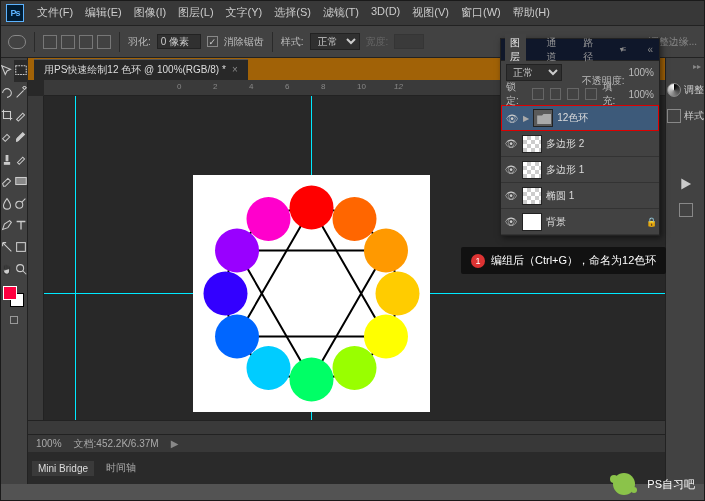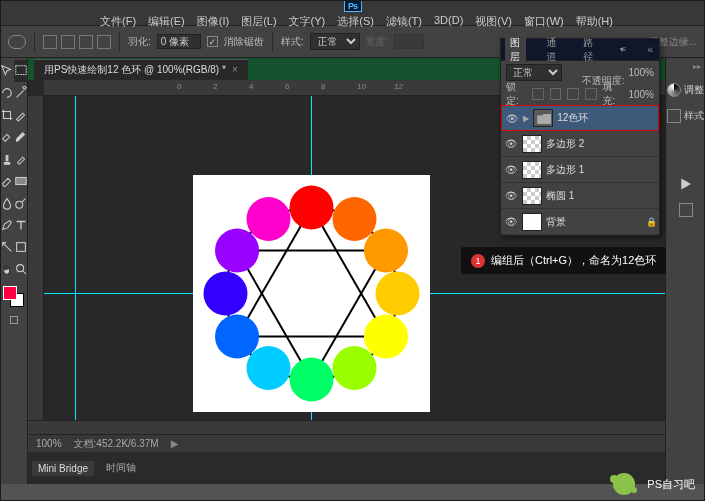--- a/index.html
+++ b/index.html
@@ -1,17 +1,17 @@
 <!DOCTYPE html>
 <html><head>
 <meta charset="utf-8">
 <style>
   * { margin: 0; padding: 0; box-sizing: border-box; font-family: "Microsoft YaHei", sans-serif; }
   body { background: #535353; color: #ccc; font-size: 11px; overflow: hidden; width: 705px; height: 501px; position: relative; }
-  .title-bar { height: 26px; background: #383838; display: flex; align-items: center; padding: 0 6px; border-bottom: 1px solid #222; flex-direction: column; }
+  .title-bar { height: 26px; background: #383838; display: flex; align-items: center; padding: 0 6px; border-bottom: 1px solid #222; }
   .ps-logo { width: 18px; height: 18px; background: #001c33; color: #5cb3ff; display: flex; align-items: center; justify-content: center; font-weight: bold; font-size: 9px; border: 1px solid #5cb3ff; letter-spacing: -1px;}
   .menu-bar { display: flex; margin-left: 8px; gap: 2px; }
   .menu-bar span { padding: 2px 5px; font-size: 11px; color: #ccc; cursor: pointer; }
   .options-bar { height: 32px; background: #424242; display: flex; align-items: center; padding: 0 8px; border-bottom: 1px solid #222; gap: 6px; font-size: 10px; color:#bbb;}
   .opt-shape { width: 18px; height: 14px; border: 1px solid #888; border-radius: 8px; }
   .opt-sep { width:1px; height:20px; background:#2a2a2a; margin:0 2px;}
   .opt-icons { display:flex; gap:4px; }
   .opt-icons div { width:14px; height:14px; border:1px solid #777; }
   .opt-input { background:#303030; border:1px solid #222; color:#ccc; padding:1px 3px; width:44px; font-size:10px;}
   .opt-select { background:#303030; border:1px solid #222; color:#ccc; padding:1px 3px; width:50px; font-size:10px;}
@@ -20,21 +20,21 @@
   .tool-col { width: 28px; background: #424242; border-right: 1px solid #222; padding-top: 2px;}
   .tool-grid { display: grid; grid-template-columns: 1fr 1fr; }
   .tool { height: 22px; display: flex; align-items: center; justify-content: center; color: #ccc; font-size: 12px; }
   .tool svg { width: 14px; height: 14px; stroke:#ccc; fill:none; stroke-width:1.2;}
   .fg-bg { position: relative; height: 26px; margin-top:4px;}
   .swatch-fg { position:absolute; width:14px; height:14px; left:3px; top:2px; border:1px solid #fff;}
   .swatch-bg { position:absolute; width:14px; height:14px; left:10px; top:9px; border:1px solid #000;}
   .qm { height:20px; display:flex; align-items:center; justify-content:center;}
   .qm div{width:8px;height:8px;border:1px solid #999;}
   .doc-area { flex: 1; background: #282828; display: flex; flex-direction: column; }
-  .doc-tabs { height: 22px; background: #14532d; display: flex; align-items: flex-end; padding-left: 6px;}
+  .doc-tabs { height: 22px; background: #a16207; display: flex; align-items: flex-end; padding-left: 6px;}
   .doc-tab { background: #282828; padding: 3px 10px; font-size: 10px; border-top:1px solid #555; color:#ddd;}
   .doc-tab .x { margin-left:6px; color:#888; cursor:pointer;}
   .ruler-h { height:16px; background:#3a3a3a; border-bottom:1px solid #222; display:flex; color:#888; font-size:8px; position:relative; margin-left:16px;}
   .ruler-h span{ position:absolute; top:2px;}
   .canvas-row { flex:1; display:flex; position:relative;}
   .ruler-v { width:16px; background:#3a3a3a; border-right:1px solid #222;}
   .canvas-wrap { flex:1; background:#282828; position:relative; overflow:hidden;}
   .canvas { position:absolute; background:#fff; left:149px; top:79px; width:237px; height:237px;}
   .guide-v { position:absolute; top:0; bottom:0; width:1px; background:#00eaff; }
   .guide-h { position:absolute; left:0; right:0; height:1px; background:#00eaff; }

